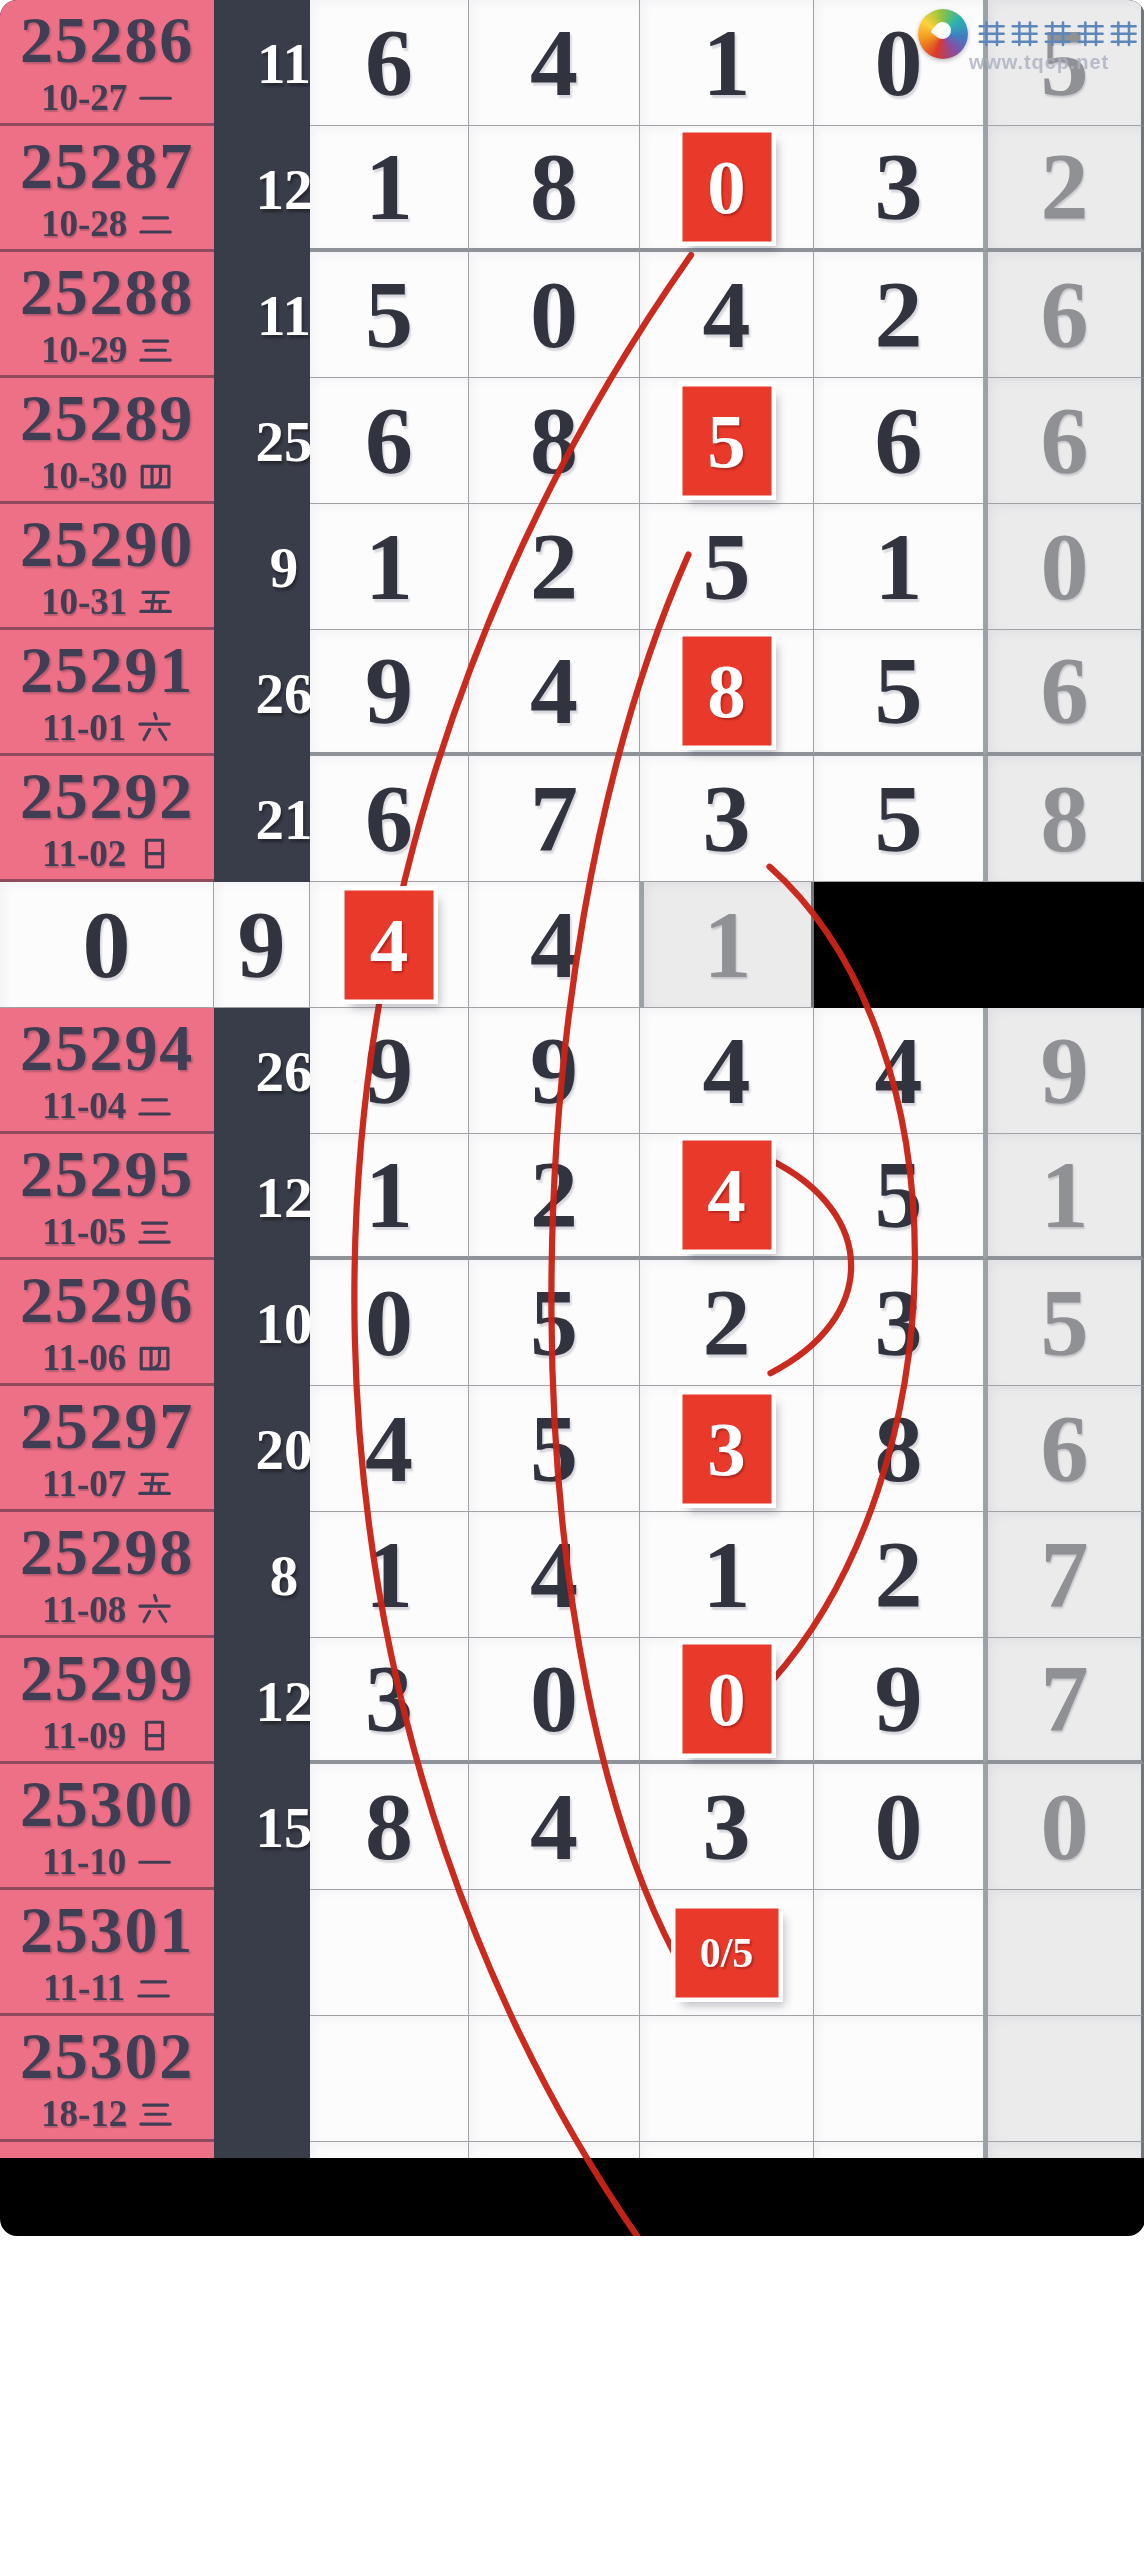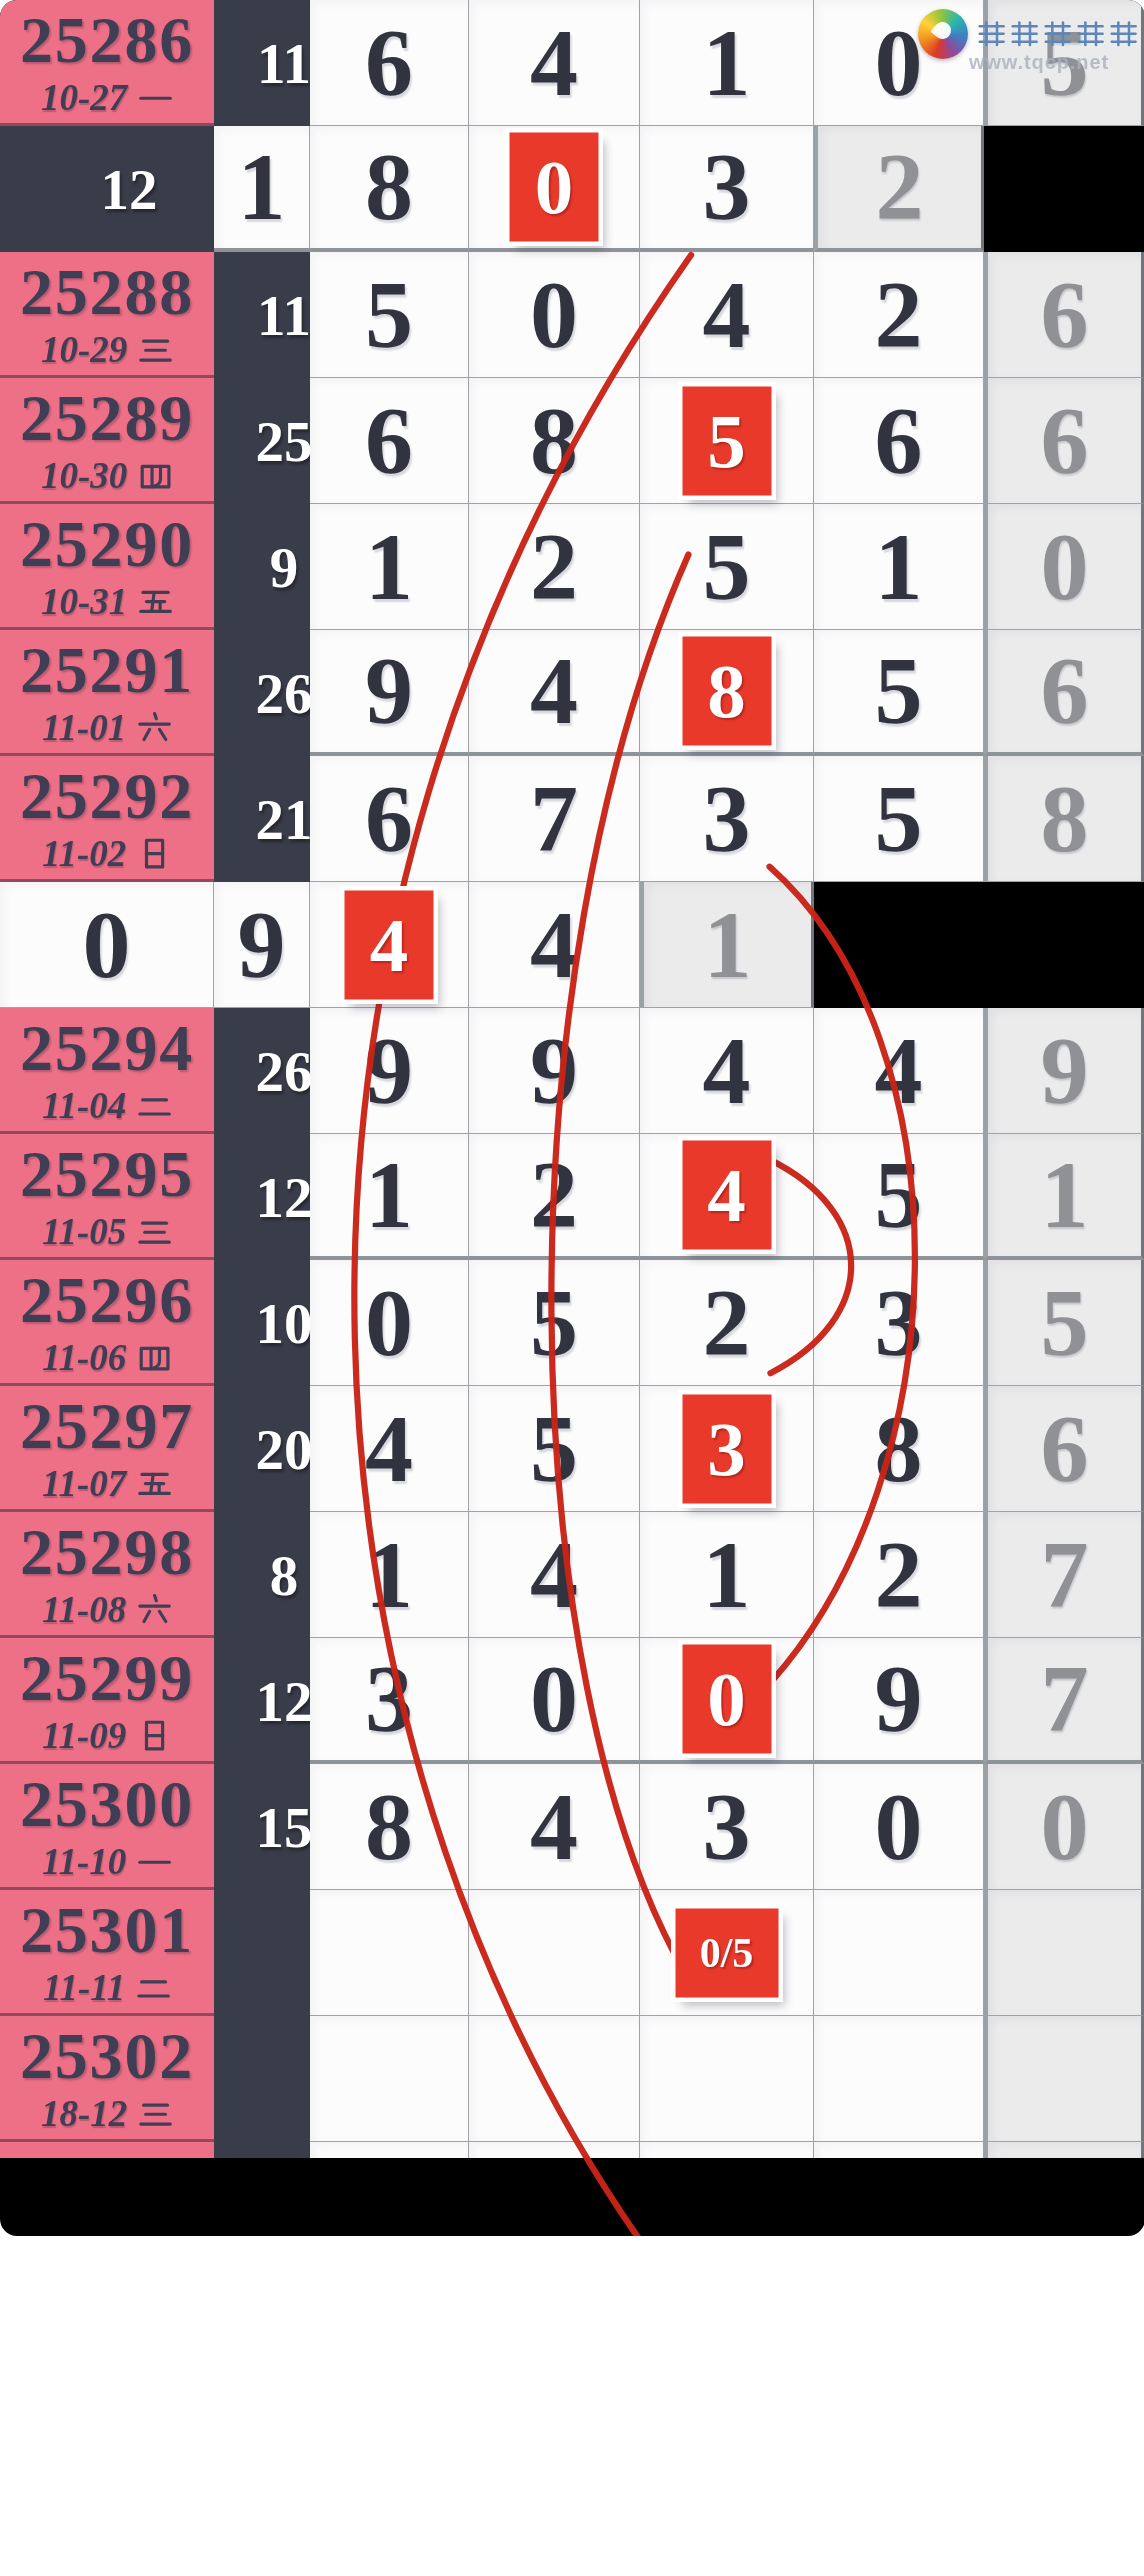--- a/index.html
+++ b/index.html
@@ -15,21 +15,21 @@
   .dark{background:#393c49;padding-left:44px;}
   .num{background:#fcfcfd;border-right:1.8px solid #a2a2a6;border-bottom:1.8px solid #a2a2a6;
        box-shadow:inset 4.5px 3.6px 8px rgba(70,70,95,0.05);}
   .c5{background:#ebebec;border-left:4.5px solid #9aa1a7;border-right:3.6px solid #70767c;
       border-bottom:1.8px solid #a2a2a6;box-shadow:inset 4.5px 3.6px 8px rgba(70,70,95,0.06);}
   .row.thick .num,.row.thick .c5{border-bottom:4.5px solid #8e9399;}
   .row.stub .cell{border-bottom:none;}
   .issue{font-weight:bold;font-size:66px;line-height:1;color:#403e54;letter-spacing:1.8px;
          text-shadow:1.8px 1.8px 1.8px rgba(30,30,50,0.25);}
   .date{display:flex;align-items:center;gap:10.7px;font-weight:bold;font-size:37px;line-height:1;
-        color:#403e54;text-shadow:0.9px 1.8px 0.9px rgba(30,30,50,0.25);font-style:italic;}
+        color:#403e54;text-shadow:0.9px 1.8px 0.9px rgba(30,30,50,0.25);}
   .sum{font-weight:bold;font-size:57px;line-height:1;color:#ffffff;text-shadow:1.8px 2.7px 2.7px rgba(0,0,0,0.35);}
   .digit{font-weight:bold;font-size:96px;line-height:1;color:#31343f;
          text-shadow:1.8px 2.7px 1.8px rgba(50,50,75,0.18);}
   .extra{color:#8f9195;text-shadow:0.9px 1.8px 1.8px rgba(110,110,125,0.3);}
   .hl{position:absolute;left:50%;top:50%;transform:translate(-50%,-50%);
       width:89px;height:109px;background:#e8392b;color:#ffffff;z-index:5;
       display:flex;align-items:center;justify-content:center;
       font-weight:bold;font-size:77px;line-height:1;
       text-shadow:1.8px 2.7px 1.8px rgba(90,10,5,0.35);
       box-shadow:0 0 0 4.5px rgba(255,255,255,0.97),6.2px 8px 9px rgba(40,40,60,0.30);}
@@ -84,20 +84,32 @@
 
       </div>
       <div class="cell num">
         <span class="digit">0</span>
       </div>
       <div class="cell num c5">
         <span class="digit extra">5</span>
       </div>
     </div>
       <div class="row r-first thick">
+      <div class="cell pink">
+        <div class="issue">25287</div>
+        <div class="date">
+          <span>10-28</span>
+          <span class="cjk">
+              <svg viewBox="0 0 100 100">
+                <path d="M16 34 H84"></path>
+                <path d="M8 74 H92"></path>
+              </svg>
+            </span>
+        </div>
+      </div>
       <div class="cell dark">
         <span class="sum">12</span>
       </div>
       <div class="cell num">
         <span class="digit">1</span>
       </div>
       <div class="cell num">
         <span class="digit">8</span>
       </div>
       <div class="cell num">

